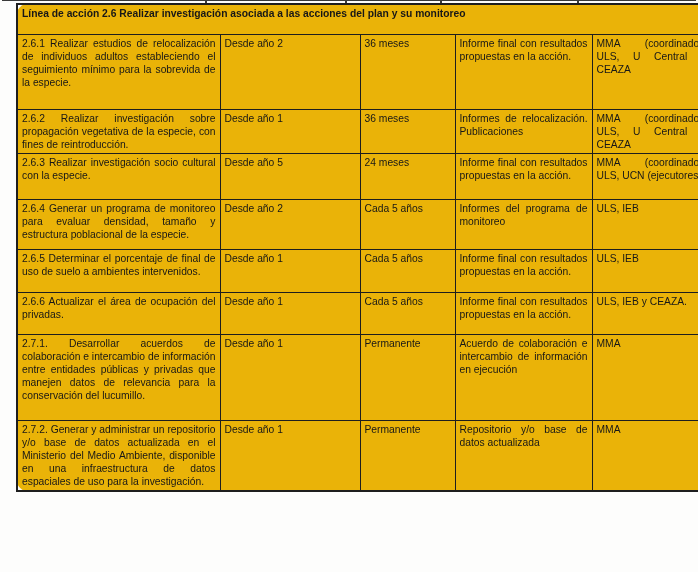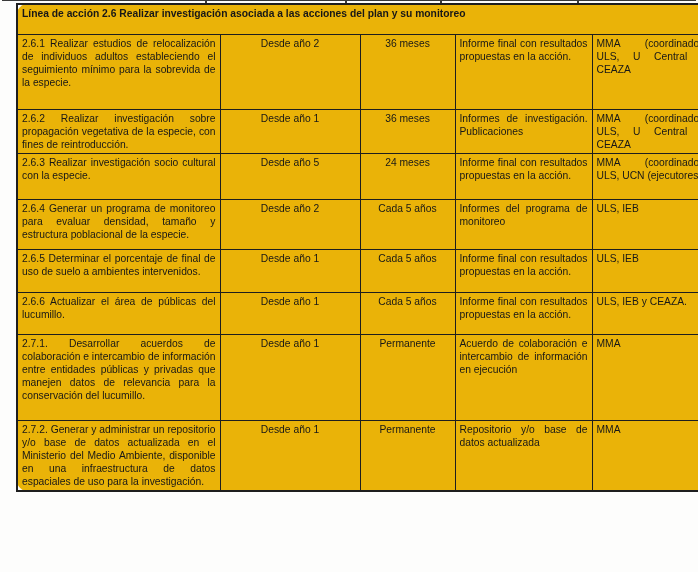--- a/index.html
+++ b/index.html
@@ -56,21 +56,21 @@
   }
   td.section-hdr {
     font-weight: bold;
     font-size: 10.6px;
     text-align: left;
     padding-top: 2px;
   }
   td.c-action { text-align: justify; }
   td.c-deliv  { text-align: justify; }
   td.c-resp   { text-align: justify; white-space: pre-line; }
-  td.c-start, td.c-dur { text-align: center; }
+  td.c-start, td.c-dur { text-align: left; }
 </style>
 </head>
 <body>
 
 <div class="page">
 
   <div class="remnant">
     <div class="tick" style="left:203px"></div>
     <div class="tick" style="left:343px"></div>
     <div class="tick" style="left:438px"></div>
@@ -96,21 +96,21 @@
         <td class="c-start">Desde año 2</td>
         <td class="c-dur">36 meses</td>
         <td class="c-deliv">Informe final con resultados propuestas en la acción.</td>
         <td class="c-resp">MMA (coordinador) ULS, U Central y CEAZA</td>
       </tr>
 
       <tr style="height:44px">
         <td class="c-action">2.6.2 Realizar investigación sobre propagación vegetativa de la especie, con fines de reintroducción.</td>
         <td class="c-start">Desde año 1</td>
         <td class="c-dur">36 meses</td>
-        <td class="c-deliv">Informes de investigación. Publicaciones</td>
+        <td class="c-deliv">Informes de relocalización. Publicaciones</td>
         <td class="c-resp">MMA (coordinador) ULS, U Central y CEAZA</td>
       </tr>
 
       <tr style="height:46px">
         <td class="c-action">2.6.3 Realizar investigación socio cultural con la especie.</td>
         <td class="c-start">Desde año 5</td>
         <td class="c-dur">24 meses</td>
         <td class="c-deliv">Informe final con resultados propuestas en la acción.</td>
         <td class="c-resp">MMA (coordinador) ULS, UCN (ejecutores)</td>
       </tr>
@@ -125,21 +125,21 @@
 
       <tr style="height:43px">
         <td class="c-action">2.6.5 Determinar el porcentaje de final de uso de suelo a ambientes intervenidos.</td>
         <td class="c-start">Desde año 1</td>
         <td class="c-dur">Cada 5 años</td>
         <td class="c-deliv">Informe final con resultados propuestas en la acción.</td>
         <td class="c-resp">ULS, IEB</td>
       </tr>
 
       <tr style="height:42px">
-        <td class="c-action">2.6.6 Actualizar el área de públicas del lucumillo.</td>
+        <td class="c-action">2.6.6 Actualizar el área de ocupación del privadas.</td>
         <td class="c-start">Desde año 1</td>
         <td class="c-dur">Cada 5 años</td>
         <td class="c-deliv">Informe final con resultados propuestas en la acción.</td>
         <td class="c-resp">ULS, IEB y CEAZA.</td>
       </tr>
 
 
 
       <tr style="height:86px">
         <td class="c-action">2.7.1. Desarrollar acuerdos de colaboración e intercambio de información entre entidades públicas y privadas que manejen datos de relevancia para la conservación del lucumillo.</td>

